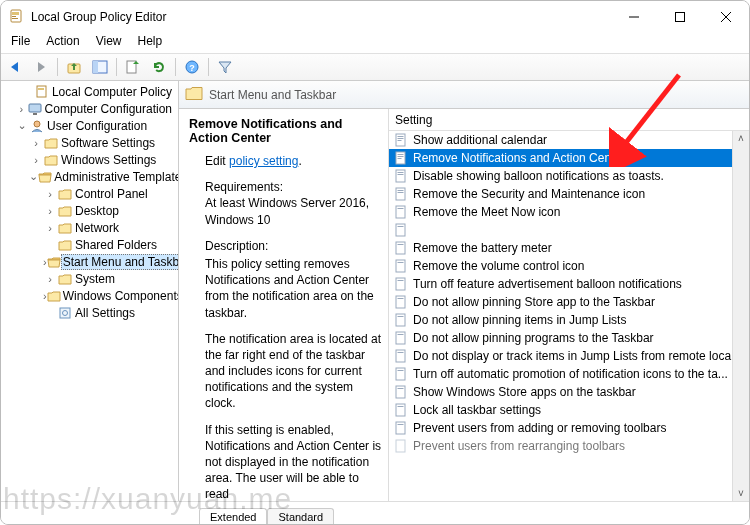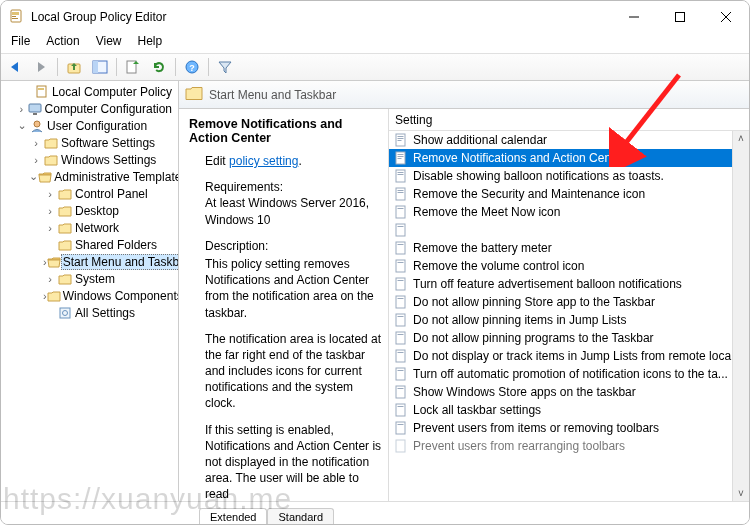--- a/index.html
+++ b/index.html
@@ -525,21 +525,21 @@
               </span>
               <span class="rtxt">Lock all taskbar settings</span>
             </div>
           <div class="row">
               <span class="ricon">
                 <svg width="14" height="14">
                   <rect x="2" y="1" width="9" height="12" fill="#fff" stroke="#9aa9bd"></rect>
                   <rect x="3.5" y="3" width="6" height="1" fill="#9aa9bd"></rect>
                 </svg>
               </span>
-              <span class="rtxt">Prevent users from items or removing toolbars</span>
+              <span class="rtxt">Prevent users from adding or removing toolbars</span>
             </div>
           <div class="row" style="opacity:.55">
               <span class="ricon">
                 <svg width="14" height="14">
                   <rect x="2" y="1" width="9" height="12" fill="#fff" stroke="#9aa9bd"></rect>
                 </svg>
               </span>
               <span class="rtxt">Prevent users from rearranging toolbars</span>
             </div>
           <div class="scroll-hint">

